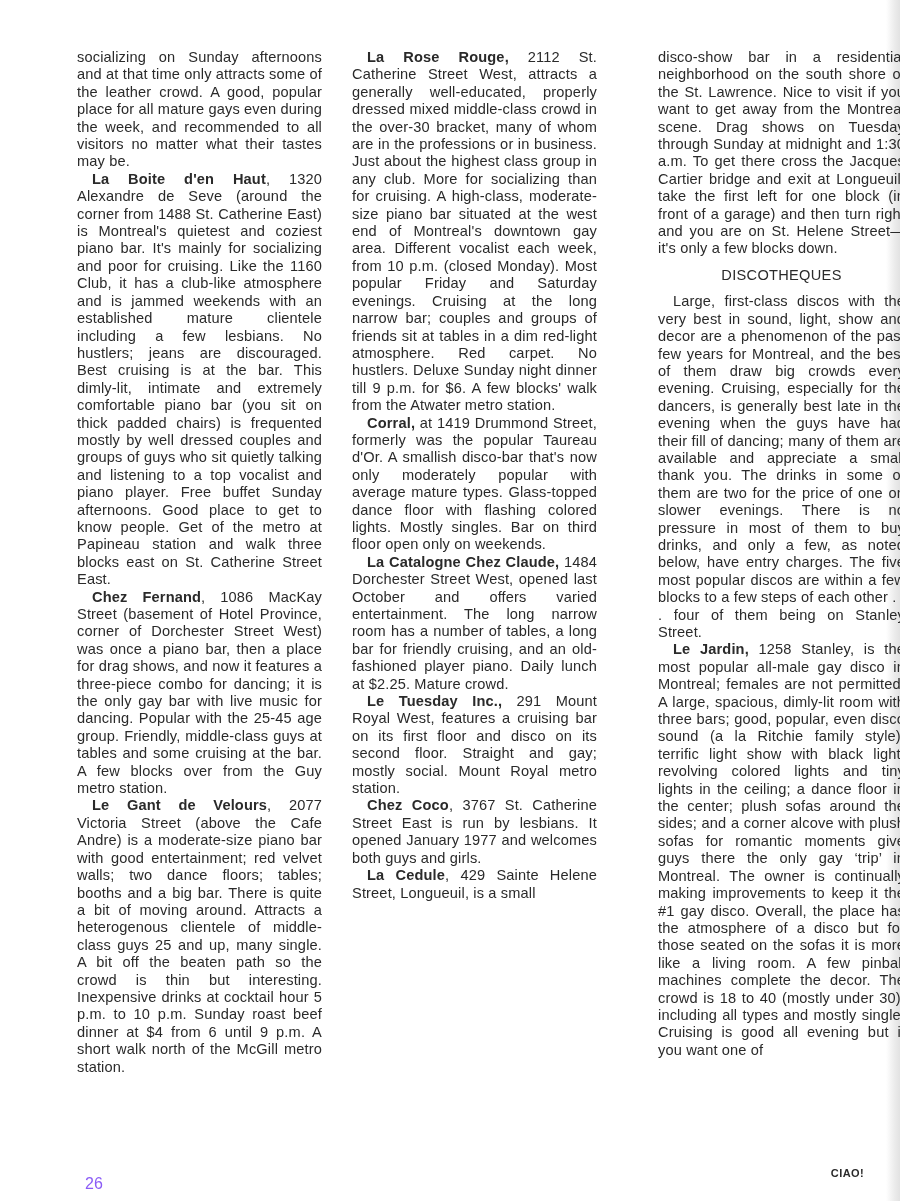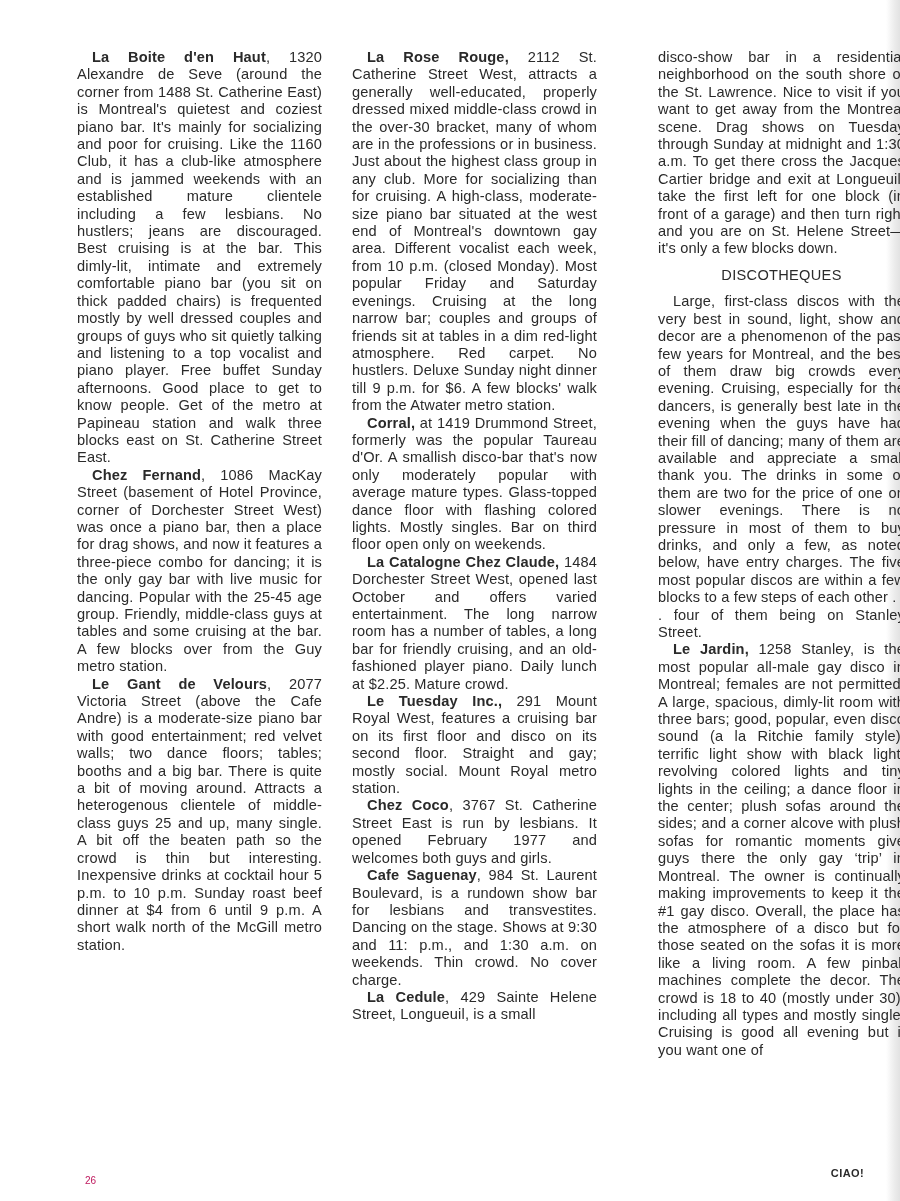--- a/index.html
+++ b/index.html
@@ -26,45 +26,45 @@
   .col p.entry { text-indent: 15px; }
   .col p.cont { text-indent: 0; }
   .name { font-weight: bold; }
   .section-heading {
     font-weight: normal; text-align: center;
     font-size: 14.6px; margin: 9px 0 9px 0;
     letter-spacing: 0.3px;
   }
   .page-number {
     position: absolute; left: 85px; top: 1175px;
-    font-size: 10px; color: #be185d;
+    font-size: 16px; color: #8b5cf6;
   }
   .magazine-name {
     position: absolute; right: 36px; top: 1167px;
     font-size: 11px; font-weight: bold; letter-spacing: 0.4px;
   }
 </style>
 </head>
 <body>
 
 <div class="page-shade"></div>
 
 <div class="col col1">
+  <p class="cont"><span>socializing on Sunday afternoons and at that time only attracts some of the leather crowd. A good, popular place for all mature gays even during the week, and recommended to all visitors no matter what their tastes may be.</span></p>
   <p class="entry"><span class="name">La Boite d'en Haut</span><span>, 1320 Alexandre de Seve (around the corner from 1488 St. Catherine East) is Montreal's quietest and coziest piano bar. It's mainly for socializing and poor for cruising. Like the 1160 Club, it has a club-like atmosphere and is jammed weekends with an established mature clientele including a few lesbians. No hustlers; jeans are discouraged. Best cruising is at the bar. This dimly-lit, intimate and extremely comfortable piano bar (you sit on thick padded chairs) is frequented mostly by well dressed couples and groups of guys who sit quietly talking and listening to a top vocalist and piano player. Free buffet Sunday afternoons. Good place to get to know people. Get of the metro at Papineau station and walk three blocks east on St. Catherine Street East.</span></p>
   <p class="entry"><span class="name">Chez Fernand</span><span>, 1086 MacKay Street (basement of Hotel Province, corner of Dorchester Street West) was once a piano bar, then a place for drag shows, and now it features a three-piece combo for dancing; it is the only gay bar with live music for dancing. Popular with the 25-45 age group. Friendly, middle-class guys at tables and some cruising at the bar. A few blocks over from the Guy metro station.</span></p>
   <p class="entry"><span class="name">Le Gant de Velours</span><span>, 2077 Victoria Street (above the Cafe Andre) is a moderate-size piano bar with good entertainment; red velvet walls; two dance floors; tables; booths and a big bar. There is quite a bit of moving around. Attracts a heterogenous clientele of middle-class guys 25 and up, many single. A bit off the beaten path so the crowd is thin but interesting. Inexpensive drinks at cocktail hour 5 p.m. to 10 p.m. Sunday roast beef dinner at $4 from 6 until 9 p.m. A short walk north of the McGill metro station.</span></p>
 </div>
 
 <div class="col col2">
   <p class="entry"><span class="name">La Rose Rouge,</span><span> 2112 St. Catherine Street West, attracts a generally well-educated, properly dressed mixed middle-class crowd in the over-30 bracket, many of whom are in the professions or in business. Just about the highest class group in any club. More for socializing than for cruising. A high-class, moderate-size piano bar situated at the west end of Montreal's downtown gay area. Different vocalist each week, from 10 p.m. (closed Monday). Most popular Friday and Saturday evenings. Cruising at the long narrow bar; couples and groups of friends sit at tables in a dim red-light atmosphere. Red carpet. No hustlers. Deluxe Sunday night dinner till 9 p.m. for $6. A few blocks' walk from the Atwater metro station.</span></p>
   <p class="entry"><span class="name">Corral,</span><span> at 1419 Drummond Street, formerly was the popular Taureau d'Or. A smallish disco-bar that's now only moderately popular with average mature types. Glass-topped dance floor with flashing colored lights. Mostly singles. Bar on third floor open only on weekends.</span></p>
   <p class="entry"><span class="name">La Catalogne Chez Claude,</span><span> 1484 Dorchester Street West, opened last October and offers varied entertainment. The long narrow room has a number of tables, a long bar for friendly cruising, and an old-fashioned player piano. Daily lunch at $2.25. Mature crowd.</span></p>
   <p class="entry"><span class="name">Le Tuesday Inc.,</span><span> 291 Mount Royal West, features a cruising bar on its first floor and disco on its second floor. Straight and gay; mostly social. Mount Royal metro station.</span></p>
-  <p class="entry"><span class="name">Chez Coco</span><span>, 3767 St. Catherine Street East is run by lesbians. It opened February 1977 and welcomes both guys and girls.</span></p>
-  <p class="entry"><span class="name">Cafe Saguenay</span><span>, 984 St. Laurent Boulevard, is a rundown show bar for lesbians and transvestites. Dancing on the stage. Shows at 9:30 and 11: p.m., and 1:30 a.m. on weekends. Thin crowd. No cover charge.</span></p>
+  <p class="entry"><span class="name">Chez Coco</span><span>, 3767 St. Catherine Street East is run by lesbians. It opened January 1977 and welcomes both guys and girls.</span></p>
   <p class="entry"><span class="name">La Cedule</span><span>, 429 Sainte Helene Street, Longueuil, is a small</span></p>
 </div>
 
 <div class="col col3">
   <p class="cont"><span>disco-show bar in a residential neighborhood on the south shore of the St. Lawrence. Nice to visit if you want to get away from the Montreal scene. Drag shows on Tuesday through Sunday at midnight and 1:30 a.m. To get there cross the Jacques Cartier bridge and exit at Longueuil; take the first left for one block (in front of a garage) and then turn right and you are on St. Helene Street—it's only a few blocks down.</span></p>
   <div class="section-heading">DISCOTHEQUES</div>
   <p class="entry"><span>Large, first-class discos with the very best in sound, light, show and decor are a phenomenon of the past few years for Montreal, and the best of them draw big crowds every evening. Cruising, especially for the dancers, is generally best late in the evening when the guys have had their fill of dancing; many of them are available and appreciate a small thank you. The drinks in some of them are two for the price of one on slower evenings. There is no pressure in most of them to buy drinks, and only a few, as noted below, have entry charges. The five most popular discos are within a few blocks to a few steps of each other . . . four of them being on Stanley Street.</span></p>
   <p class="entry"><span class="name">Le Jardin,</span><span> 1258 Stanley, is the most popular all-male gay disco in Montreal; females are not permitted. A large, spacious, dimly-lit room with three bars; good, popular, even disco sound (a la Ritchie family style); terrific light show with black light, revolving colored lights and tiny lights in the ceiling; a dance floor in the center; plush sofas around the sides; and a corner alcove with plush sofas for romantic moments give guys there the only gay ‘trip’ in Montreal. The owner is continually making improvements to keep it the #1 gay disco. Overall, the place has the atmosphere of a disco but for those seated on the sofas it is more like a living room. A few pinball machines complete the decor. The crowd is 18 to 40 (mostly under 30), including all types and mostly single. Cruising is good all evening but if you want one of</span></p>
 </div>
 

